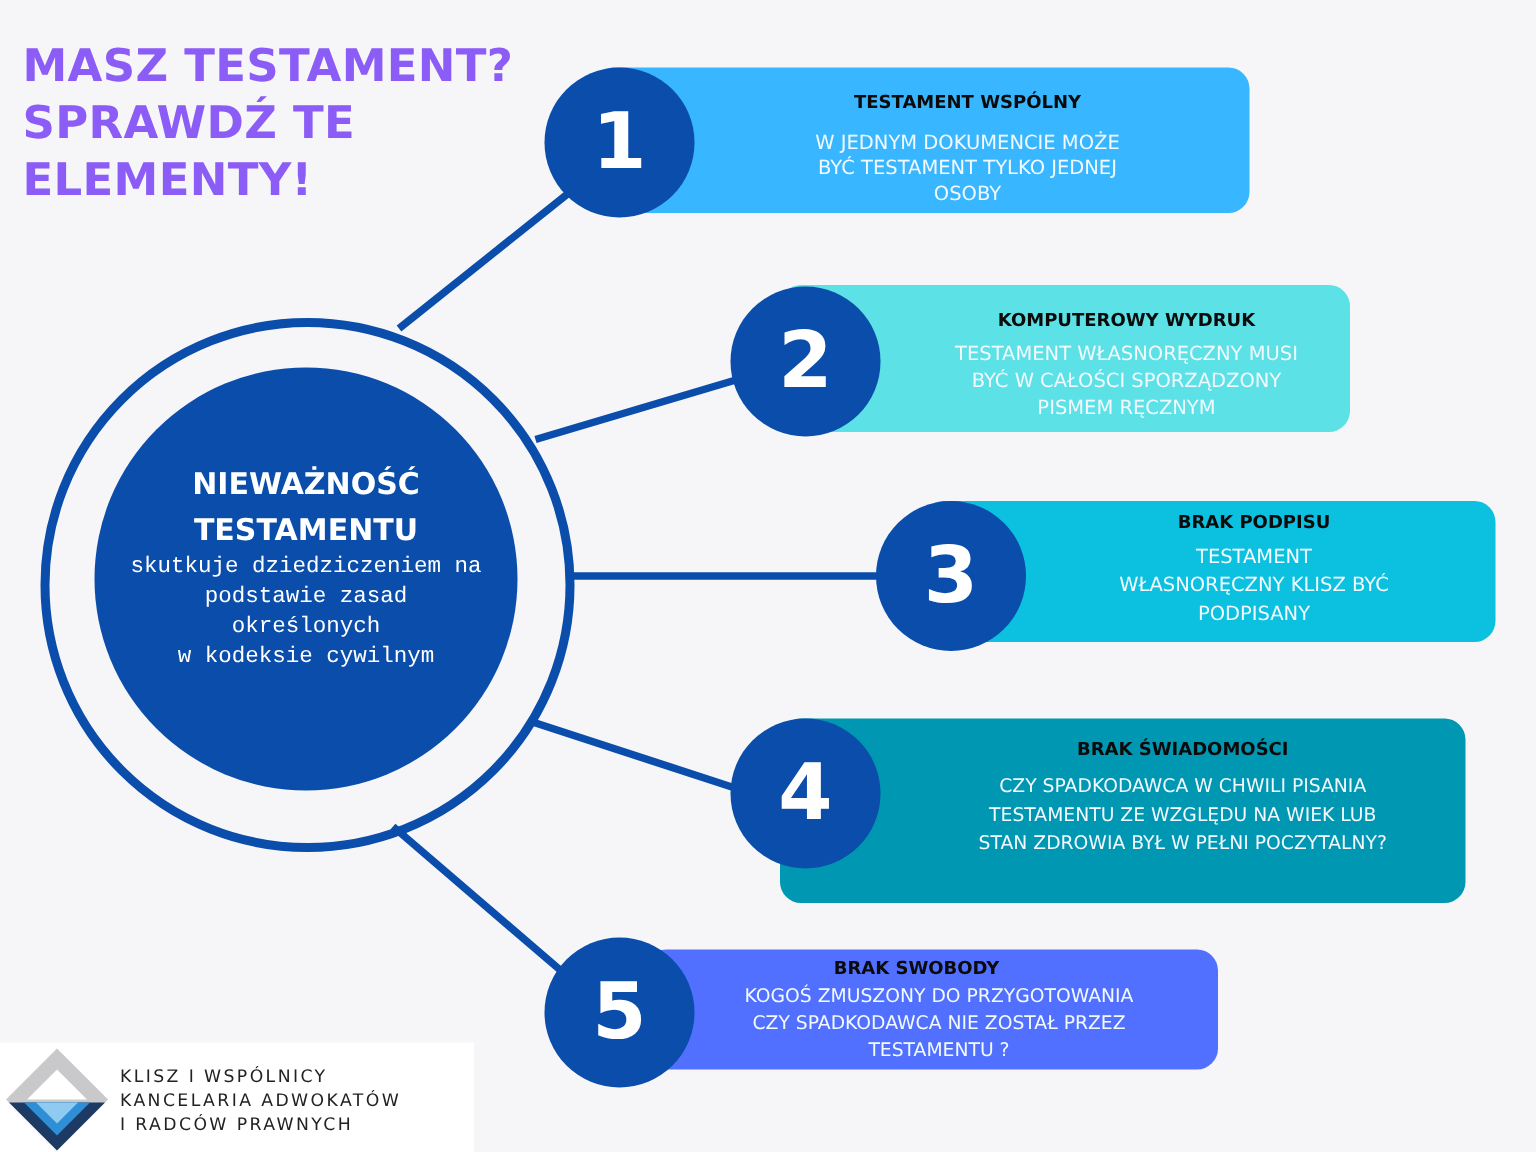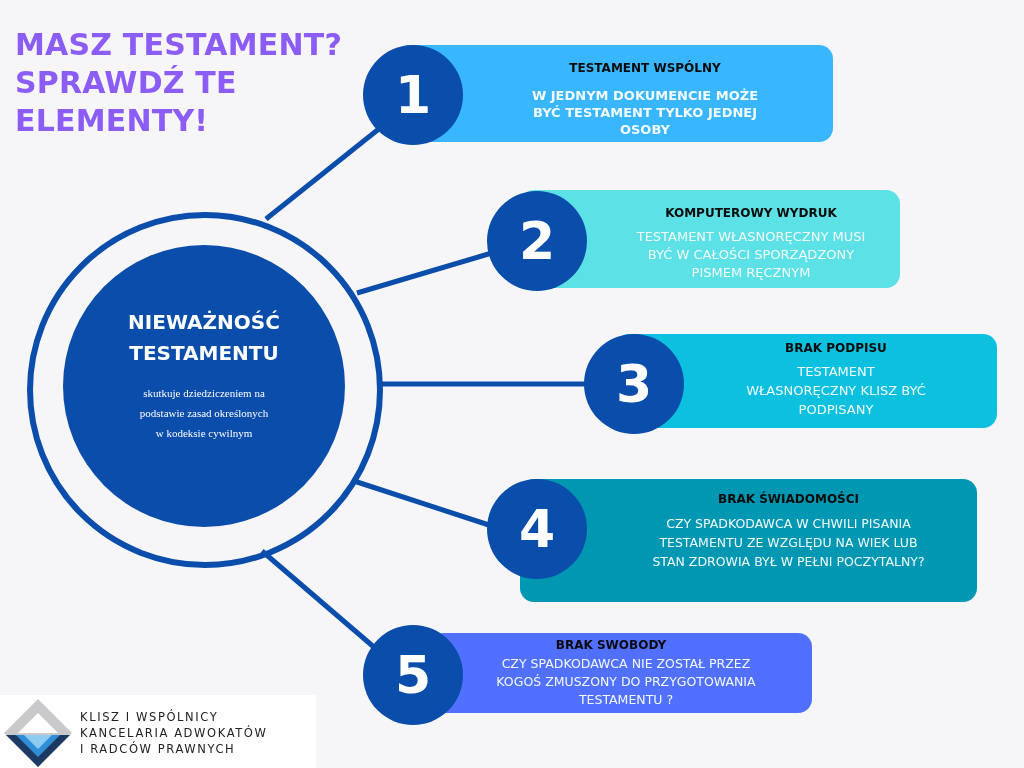--- a/index.html
+++ b/index.html
@@ -18,23 +18,23 @@
   .hub {
     position: absolute; left: 63px; top: 245px; width: 282px; height: 282px;
     border-radius: 50%; background: #0A4DAA; color: #fff; text-align: center;
   }
   .hub-title {
     position: absolute; left: 0; right: 0; top: 62px;
     font-weight: bold; font-size: 20px; line-height: 31px;
     font-family: "DejaVu Sans", sans-serif;
   }
   .hub-sub {
-    position: absolute; left: 20px; right: 20px; top: 138px;
-    font-size: 11px; line-height: 20px;
-    font-family: Liberation Serif, serif;
+    position: absolute; left: 20px; right: 20px; top: 123px;
+    font-size: 15px; line-height: 20px;
+    font-family: Liberation Mono, monospace;
   }
 
   .card {
     position: absolute; border-radius: 14px; color: #fff; text-align: center;
   }
   .card-title {
     position: absolute; left: 0; right: 0;
     font-weight: bold; color: #0B0B0B; font-size: 12px; line-height: 20px;
     font-family: "DejaVu Sans", sans-serif; white-space: nowrap;
   }
@@ -88,21 +88,21 @@
   </div>
   <div class="hub-sub">
     <div>skutkuje dziedziczeniem na</div>
     <div>podstawie zasad określonych</div>
     <div>w kodeksie cywilnym</div>
   </div>
 </div>
 
 <div class="card" style="left:395px; top:45px; width:438px; height:97px; background:#38B6FF;">
   <div class="card-title" style="top:13px; padding-left:62px;">TESTAMENT WSPÓLNY</div>
-  <div class="card-desc" style="top:42px; padding-left:62px; line-height:17px;font-weight:bold;">
+  <div class="card-desc" style="top:42px; padding-left:62px; line-height:17px;">
     <div>W JEDNYM DOKUMENCIE MOŻE</div>
     <div>BYĆ TESTAMENT TYLKO JEDNEJ</div>
     <div>OSOBY</div>
   </div>
 </div>
 <div class="num" style="left:363px; top:45px;">1</div>
 
 <div class="card" style="left:520px; top:190px; width:380px; height:98px; background:#5CE1E6;">
   <div class="card-title" style="top:13px; padding-left:82px;">KOMPUTEROWY WYDRUK</div>
   <div class="card-desc" style="top:38px; padding-left:82px;">
@@ -129,22 +129,22 @@
     <div>CZY SPADKODAWCA W CHWILI PISANIA</div>
     <div>TESTAMENTU ZE WZGLĘDU NA WIEK LUB</div>
     <div>STAN ZDROWIA BYŁ W PEŁNI  POCZYTALNY?</div>
   </div>
 </div>
 <div class="num" style="left:487px; top:479px;">4</div>
 
 <div class="card" style="left:430px; top:633px; width:382px; height:80px; background:#5170FF;">
   <div class="card-title" style="top:2px; padding-left:0px; left:-20px;">BRAK SWOBODY</div>
   <div class="card-desc" style="top:22px; padding-left:10px; font-size:12.5px; line-height:18px;">
+    <div>KOGOŚ ZMUSZONY DO PRZYGOTOWANIA</div>
     <div>CZY SPADKODAWCA NIE ZOSTAŁ PRZEZ</div>
-    <div>KOGOŚ ZMUSZONY DO PRZYGOTOWANIA</div>
     <div>TESTAMENTU ?</div>
   </div>
 </div>
 <div class="num" style="left:363px; top:625px;">5</div>
 
 <div class="logo-box">
   <svg class="logo-mark" viewBox="0 0 72 72">
     <polygon points="36,2 70,36 36,70 2,36" fill="#C9C9CB"></polygon>
     <polygon points="36,16 56,36 16,36" fill="#FFFFFF"></polygon>
     <polygon points="4,38 68,38 36,70" fill="#1C3A63"></polygon>

